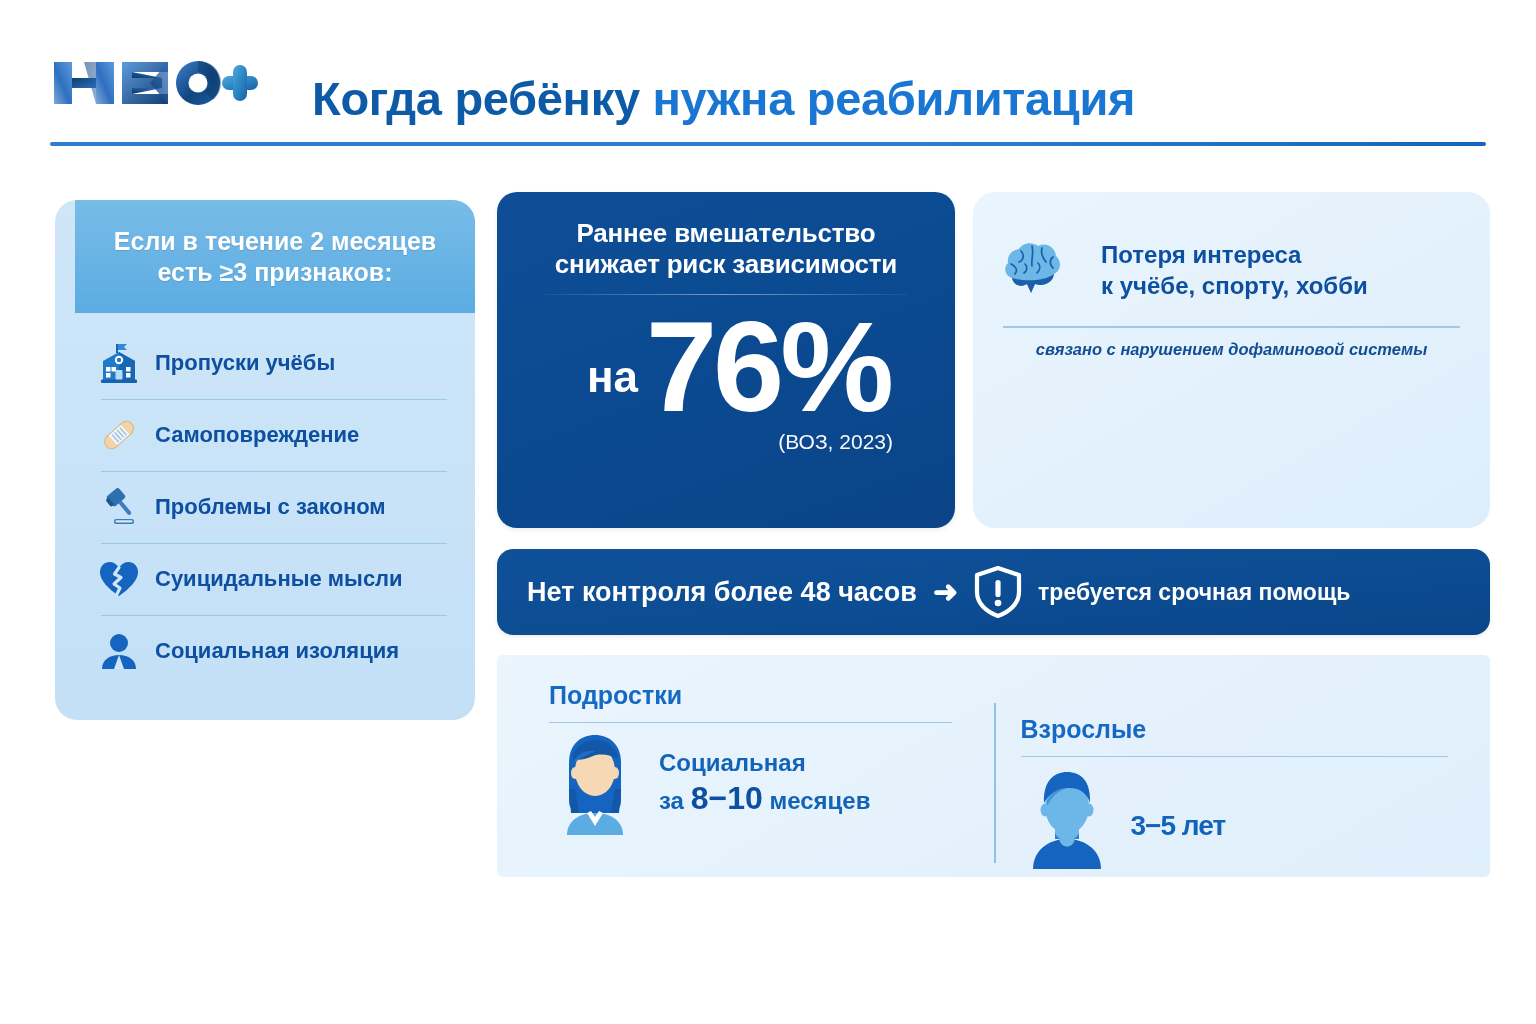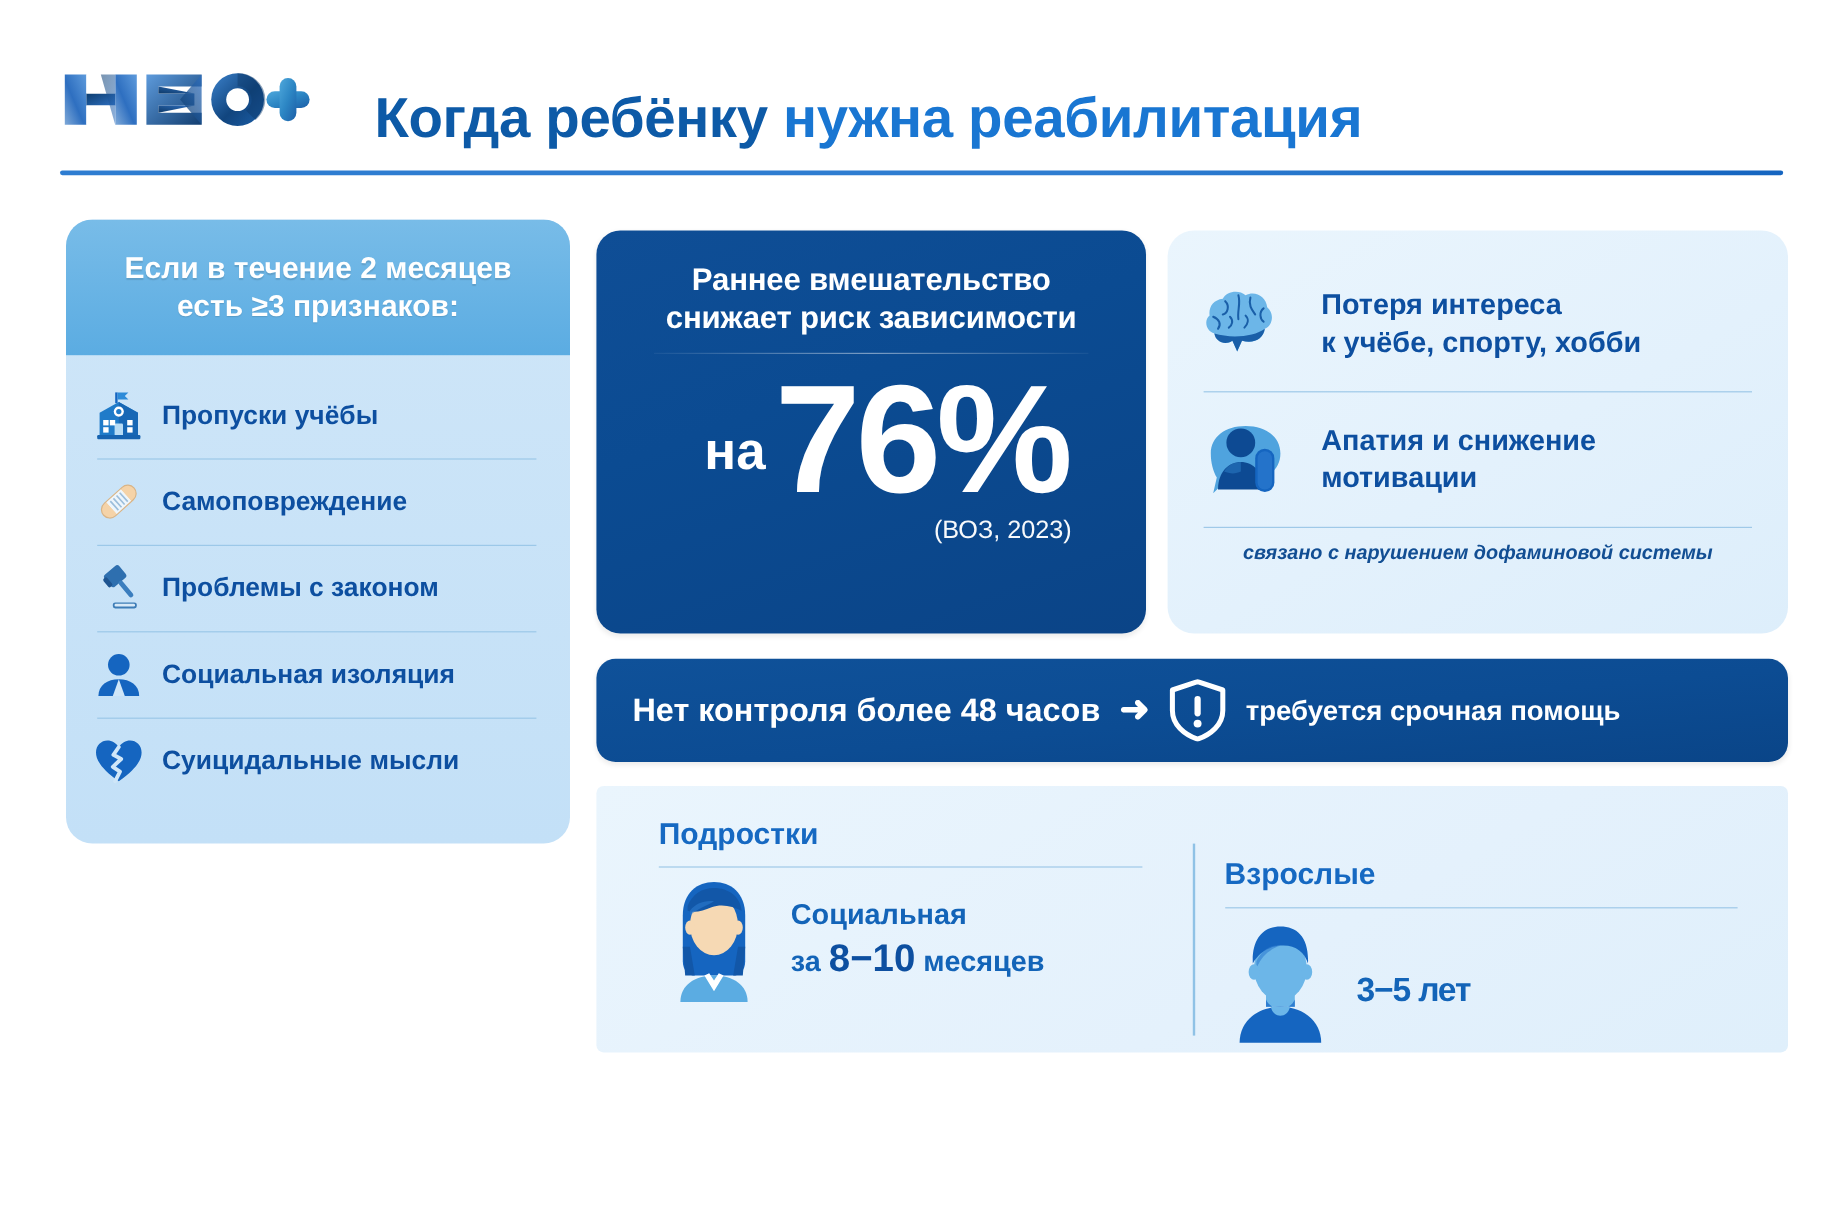--- a/index.html
+++ b/index.html
@@ -23,23 +23,24 @@
   .title .t-bold { color:#0D5AA7; font-weight:700; }
   .title .t-light { color:#1976D2; font-weight:600; }
   .hrule {
     position:absolute; left:0; top:96px; width:1436px; height:4px;
     background: linear-gradient(90deg,#2E7DD1 0%, #2E7DD1 60%, #1565C0 100%);
     border-radius:2px;
   }
 
   
   .left-panel {
-    position:absolute; left:55px; top:183px; width:420px; height:520px;
+    position:absolute; left:55px; top:200px; width:420px; height:520px;
     border-radius:22px; overflow:hidden;
     background: linear-gradient(180deg,#CFE6F8 0%, #C3E0F7 100%);
+    padding-left: 20px;
   }
   .lp-head {
     height:113px; width:100%;
     background: linear-gradient(180deg,#78BCE8 0%, #5BACE2 100%);
     display:flex; flex-direction:column; align-items:center; justify-content:center;
     color:#ffffff; font-weight:700; font-size:25px; line-height:1.22;
     text-align:center; padding:0 18px;
     text-shadow: 0 1px 1px rgba(0,0,0,.12);
   }
   .lp-body { padding:14px 22px 18px 22px; }
@@ -262,36 +263,36 @@
             <rect x="17" y="34" width="20" height="5" rx="2" fill="#3D7CB6"></rect>
             <rect x="18.5" y="35.2" width="17" height="2.2" rx="1" fill="#D8E9F7"></rect>
           </svg>
         </span>
         <span class="lp-label">Проблемы с законом</span>
       </div>
 
       <div class="lp-item">
         <span class="lp-ico">
           <svg viewBox="0 0 44 44" width="44" height="44">
+            <path d="M22 39 C6 28 3 20 3 15 C3 9 7.5 5 12.5 5 C16.5 5 19.5 7 22 10.5 C24.5 7 27.5 5 31.5 5 C36.5 5 41 9 41 15 C41 20 38 28 22 39 Z" fill="#1565C0"></path>
+            <path d="M22 10.5 L17.5 17 L24 20.5 L17 27 L23 31 L19 39" fill="none" stroke="#CFE6F8" stroke-width="3.2" stroke-linejoin="round" stroke-linecap="round"></path>
+          </svg>
+        </span>
+        <span class="lp-label">Суицидальные мысли</span>
+      </div>
+
+      <div class="lp-item">
+        <span class="lp-ico">
+          <svg viewBox="0 0 44 44" width="44" height="44">
             <circle cx="22" cy="14" r="9" fill="#1565C0"></circle>
             <path d="M5 40 c0-9 7.5-14 17-14 s17 5 17 14 z" fill="#1565C0"></path>
             <path d="M22 26 l-5 14 h10 z" fill="#CFE6F8"></path>
           </svg>
         </span>
         <span class="lp-label">Социальная изоляция</span>
-      </div>
-
-      <div class="lp-item">
-        <span class="lp-ico">
-          <svg viewBox="0 0 44 44" width="44" height="44">
-            <path d="M22 39 C6 28 3 20 3 15 C3 9 7.5 5 12.5 5 C16.5 5 19.5 7 22 10.5 C24.5 7 27.5 5 31.5 5 C36.5 5 41 9 41 15 C41 20 38 28 22 39 Z" fill="#1565C0"></path>
-            <path d="M22 10.5 L17.5 17 L24 20.5 L17 27 L23 31 L19 39" fill="none" stroke="#CFE6F8" stroke-width="3.2" stroke-linejoin="round" stroke-linecap="round"></path>
-          </svg>
-        </span>
-        <span class="lp-label">Суицидальные мысли</span>
       </div>
 
     </div>
   </div>
 
   <div class="stat-panel">
     <div class="stat-head">
       <div>Раннее вмешательство</div>
       <div>снижает риск зависимости</div>
     </div>
@@ -322,36 +323,20 @@
         </svg>
       </span>
       <span class="sym-txt">
         <span>Потеря интереса</span><br>
         <span>к учёбе, спорту, хобби</span>
       </span>
     </div>
 
     <div class="sym-sep"></div>
 
-    <div class="sym-item">
-      <span class="sym-ico">
-        <svg viewBox="0 0 78 70" width="78" height="70">
-          <path d="M8 30 C8 16 20 7 37 7 C54 7 66 16 66 30 C66 44 54 53 37 53 L20 53 L10 63 L13 50 C10 45 8 38 8 30 Z" fill="#4FA3DE"></path>
-          <circle cx="33" cy="21" r="12" fill="#0D4A93"></circle>
-          <path d="M14 60 C14 45 23 37 33 37 C43 37 52 45 52 60 Z" fill="#0D4A93"></path>
-          <path d="M33 37 C27 37 22 40 19 45 C24 47 29 47 33 45 Z" fill="#2C7BC4" opacity=".55"></path>
-          <rect x="45" y="26" width="16" height="36" rx="8" fill="#1565C0"></rect>
-          <rect x="47" y="28" width="12" height="32" rx="6" fill="#2E7DD1" opacity=".6"></rect>
-        </svg>
-      </span>
-      <span class="sym-txt">
-        <span>Апатия и снижение</span><br>
-        <span>мотивации</span>
-      </span>
-    </div>
 
     <div class="sym-sep"></div>
 
     <div class="sym-note">связано с нарушением дофаминовой системы</div>
   </div>
 
   <div class="alert">
     <span class="alert-strong">Нет контроля более 48 часов</span>
     <span class="alert-arrow">➜</span>
     <span class="alert-shield">

